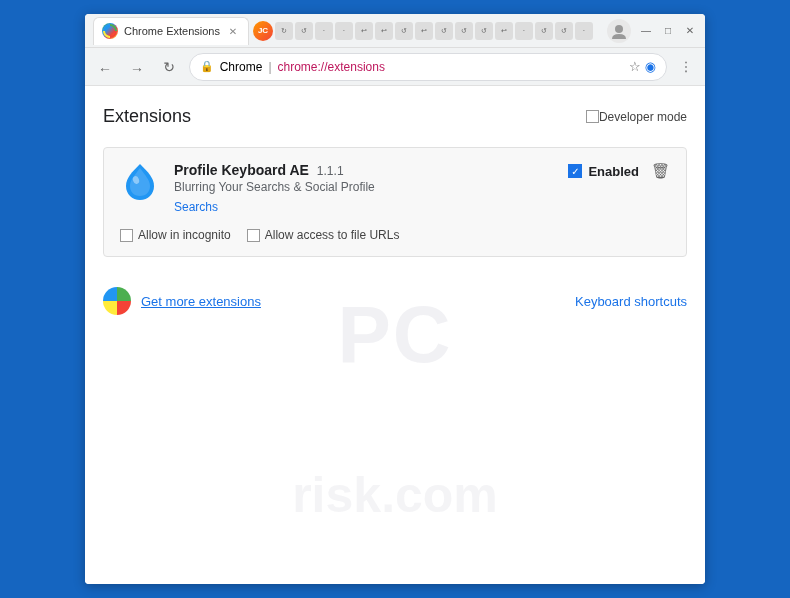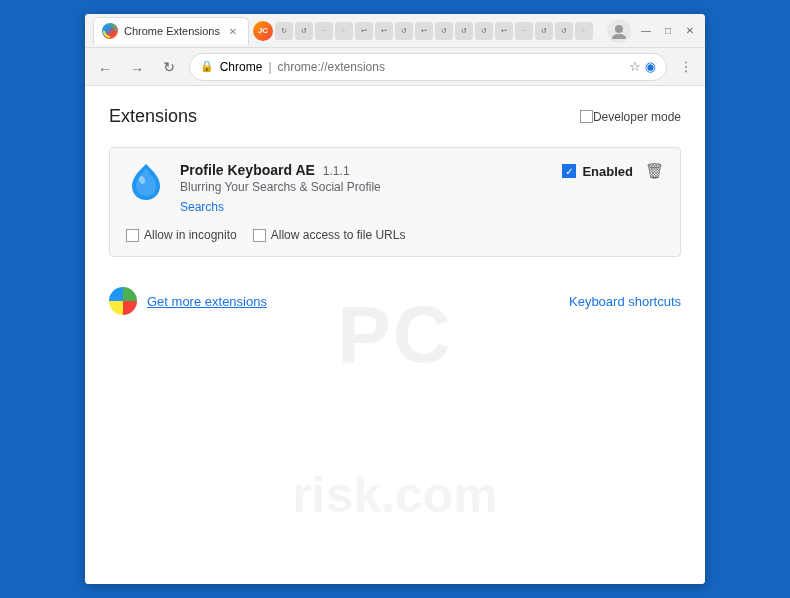--- a/index.html
+++ b/index.html
@@ -135,21 +135,21 @@
     }
     .url-lock {
       color: #5f6368;
       font-size: 11px;
     }
     .url-chrome {
       color: #000000;
       font-weight: 500;
     }
     .url-sep { color: #999; }
-    .url-text { color: #737373; }
+    .url-text { color: #be185d; }
     .url-bar-icons {
       display: flex;
       align-items: center;
       gap: 4px;
       margin-left: auto;
     }
     .addr-icon {
       width: 22px;
       height: 22px;
       display: flex;
@@ -157,21 +157,21 @@
       justify-content: center;
       color: #666;
       font-size: 13px;
       cursor: pointer;
       border-radius: 50%;
     }
     
     .page-content {
       flex: 1;
       background: #fff;
-      padding: 20px 24px;
+      padding: 20px 18px;
       position: relative;
       overflow: hidden;
     }
     .watermark {
       position: absolute;
       top: 50%;
       left: 50%;
       transform: translate(-50%, -50%);
       font-size: 80px;
       font-weight: bold;

